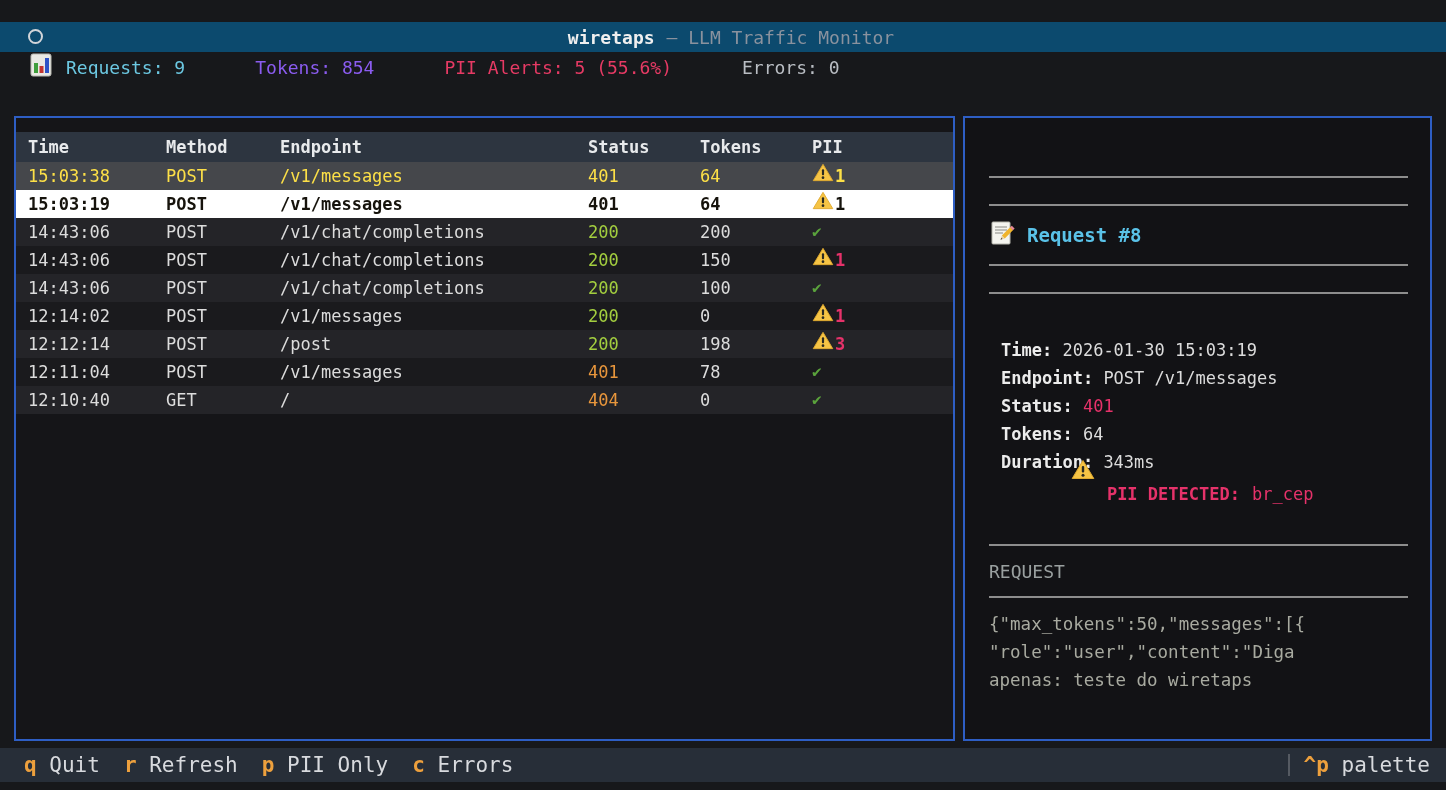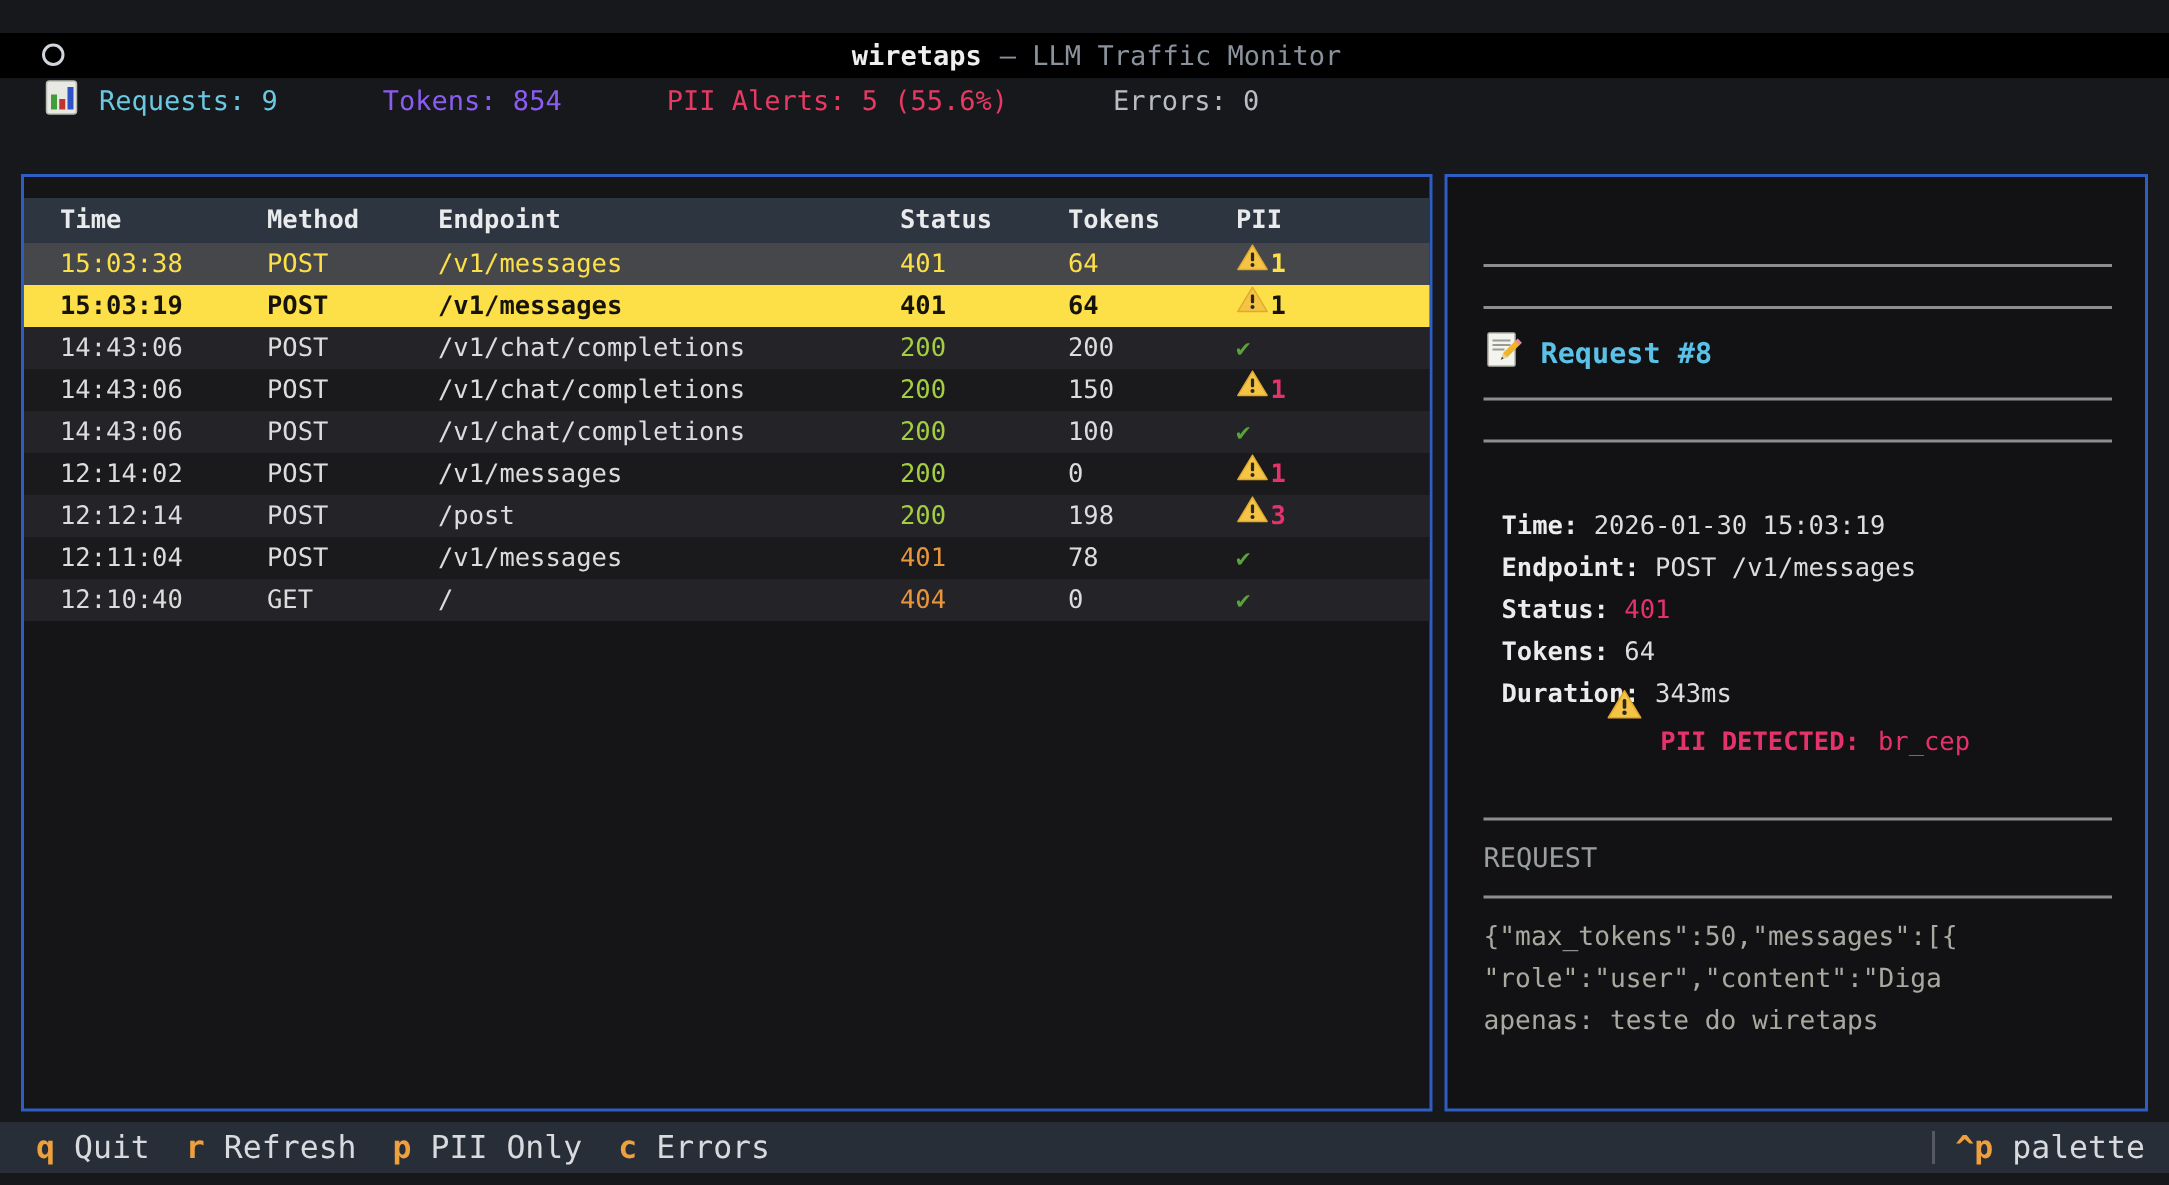--- a/index.html
+++ b/index.html
@@ -6,21 +6,21 @@
   html,body { width:1446px; height:790px; overflow:hidden; }
   body {
     background:#17181b;
     font-family:"DejaVu Sans Mono", monospace;
     color:#dcdcdc;
     position:relative;
   }
   
   .titlebar{
     position:absolute; top:22px; left:0; width:1446px; height:30px;
-    background:#000000; display:flex; align-items:center; justify-content:center;
+    background:#0c4a6e; display:flex; align-items:center; justify-content:center;
     font-size:18px;
     padding-left:16px;
   }
   .win-circle{
     position:absolute; left:28px; top:7px; width:15px; height:15px;
     border:2.5px solid #d2d5d9; border-radius:50%;
   }
   .title-app{ color:#efefef; font-weight:bold; }
   .title-rest{ color:#8a929e; margin-left:12px; }
   
@@ -42,29 +42,29 @@
   .panel{
     border:2px solid #2e5ec4; height:100%;
   }
   .panel-left{ width:941px; background:#151518; padding-top:14px; }
   .panel-right{ width:469px; background:#121215; padding:0 22px 0 24px; }
   
   .tbl{ font-size:17px; }
   .thead,.trow{
     display:grid;
     grid-template-columns:138px 114px 308px 112px 112px 1fr;
-    height:28px; line-height:28px; padding-left:24px;
+    height:28px; line-height:28px; padding-left:12px;
     white-space:pre;
   }
   .thead{ background:#2d3540; color:#e8eaec; font-weight:bold; height:30px; line-height:30px; }
   .trow:nth-child(odd){ background:#242428; }
   .trow:nth-child(even){ background:#1a1a1d; }
   .trow.flash{ background:#45474b; }
   .trow.flash .c-plain,.trow.flash .pii-count{ color:#fde047; }
-  .trow.selected{ background:#fde047; font-weight:bold; }
+  .trow.selected{ background:#ffffff; font-weight:bold; }
   .trow.selected span{ color:#16130c !important; }
   .c-plain{ color:#dcdcdc; }
   .c-green{ color:#a3ce3f; }
   .c-orange{ color:#e8963c; }
   .pii-cell{ display:flex; align-items:center; }
   .pii-count{ color:#e6326a; font-weight:bold; margin-left:1px; }
   .check{ color:#5aa23c; font-weight:bold; font-size:16px; }
   
   .hr{ height:2px; background:#8d8d8d; }
   .hr1{ margin-top:58px; }

